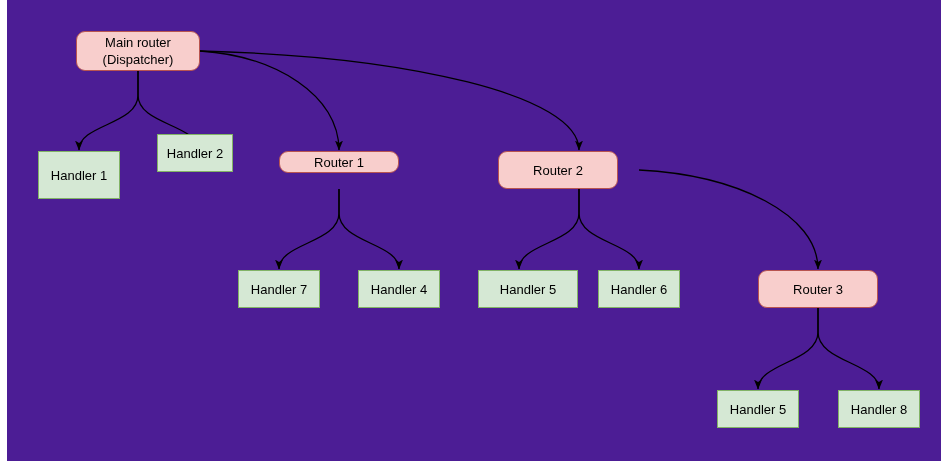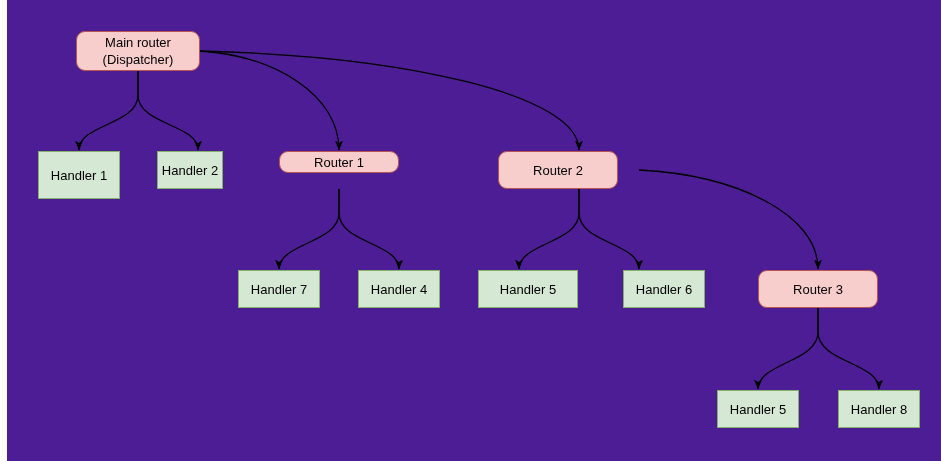--- a/index.html
+++ b/index.html
@@ -67,24 +67,24 @@
         <path d="M 572 189 L 572 213 C 572 243, 632 243, 632 269" stroke="#000000" stroke-width="1.3" fill="none" marker-end="url(#arrowhead)"></path>
         <path d="M 632 170 C 730.45 175, 811 214.55, 811 269" stroke="#000000" stroke-width="1.3" fill="none" marker-end="url(#arrowhead)"></path>
         <path d="M 811 308 L 811 332 C 811 362, 751 363, 751 389" stroke="#000000" stroke-width="1.3" fill="none" marker-end="url(#arrowhead)"></path>
         <path d="M 811 308 L 811 332 C 811 362, 872 363, 872 389" stroke="#000000" stroke-width="1.3" fill="none" marker-end="url(#arrowhead)"></path>
       </g>
   </svg>
   <div id="node-layer">
       <div class="node router" style="left: 69px; top: 31px; width: 124px; height: 40px;">Main router
 (Dispatcher)</div>
       <div class="node handler" style="left: 31px; top: 151px; width: 82px; height: 48px;">Handler 1</div>
-      <div class="node handler" style="left: 150px; top: 151px; width: 66px; height: 38px;">Handler 2</div>
+      <div class="node handler" style="left: 150px; top: 134px; width: 76px; height: 38px;">Handler 2</div>
       <div class="node router" style="left: 272px; top: 151px; width: 120px; height: 22px;">Router 1</div>
       <div class="node router" style="left: 491px; top: 151px; width: 120px; height: 38px;">Router 2</div>
       <div class="node handler" style="left: 231px; top: 270px; width: 82px; height: 38px;">Handler 7</div>
       <div class="node handler" style="left: 351px; top: 270px; width: 82px; height: 38px;">Handler 4</div>
       <div class="node handler" style="left: 471px; top: 270px; width: 100px; height: 38px;">Handler 5</div>
-      <div class="node handler" style="left: 616px; top: 270px; width: 82px; height: 38px;">Handler 6</div>
+      <div class="node handler" style="left: 591px; top: 270px; width: 82px; height: 38px;">Handler 6</div>
       <div class="node router" style="left: 751px; top: 270px; width: 120px; height: 38px;">Router 3</div>
       <div class="node handler" style="left: 710px; top: 390px; width: 82px; height: 38px;">Handler 5</div>
       <div class="node handler" style="left: 831px; top: 390px; width: 82px; height: 38px;">Handler 8</div>
     </div>
 </div>
 
 </body></html>

